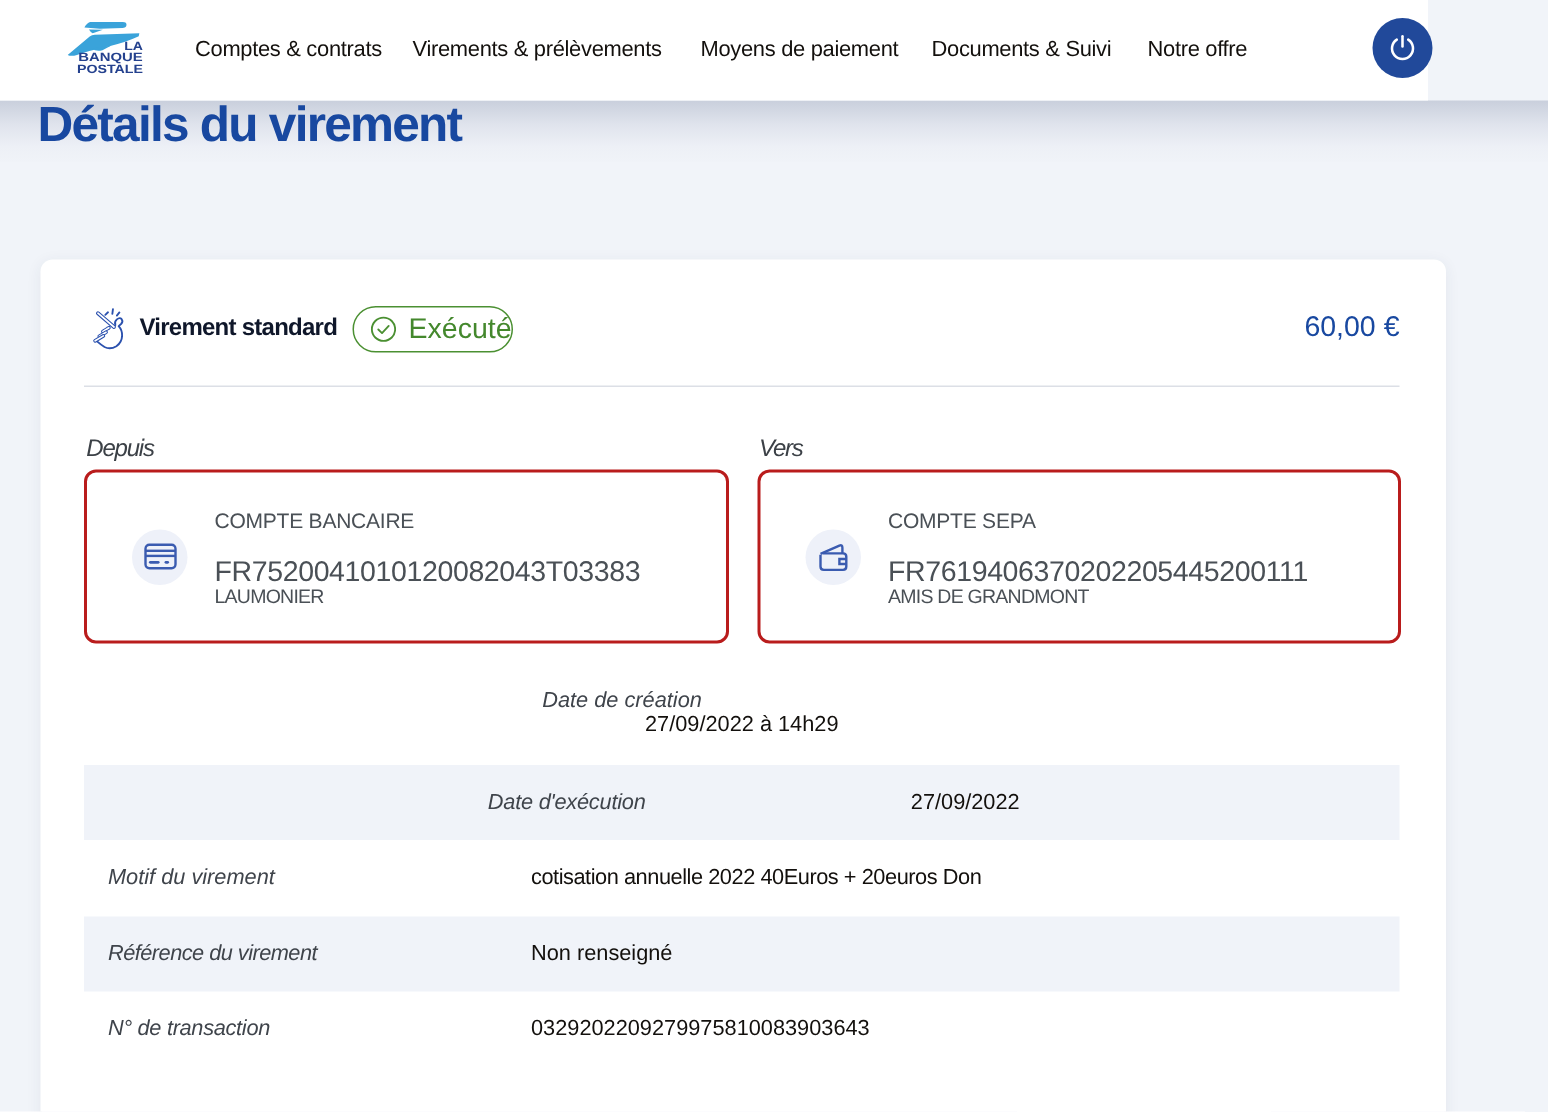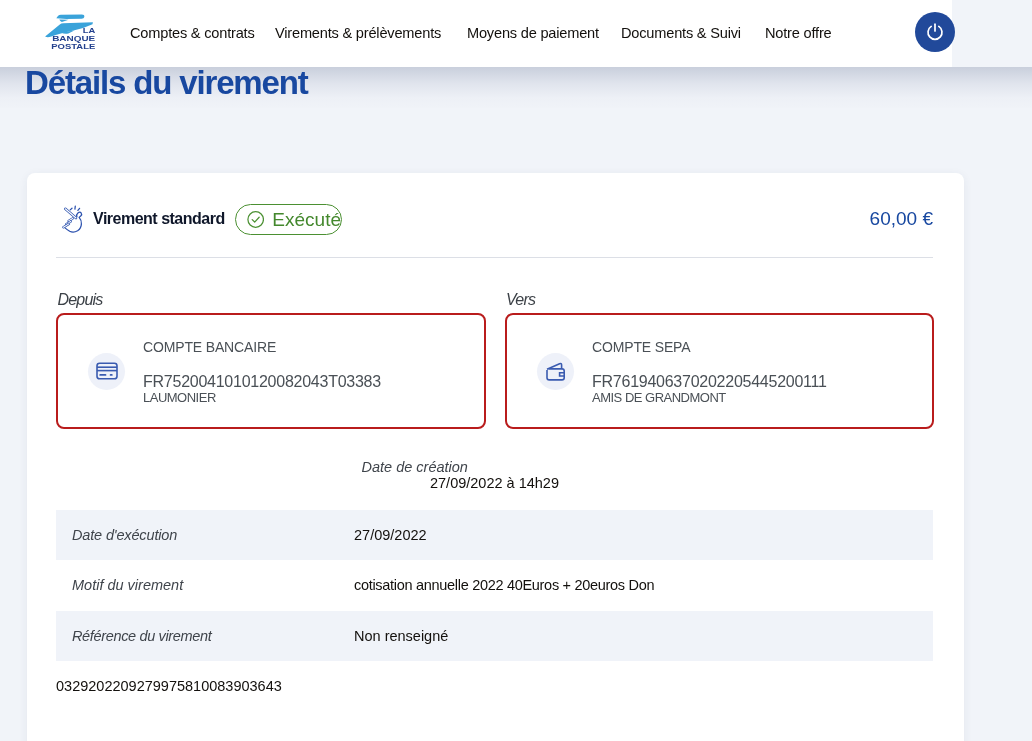--- a/index.html
+++ b/index.html
@@ -52,21 +52,21 @@
     position:absolute; top:313px; height:116px; z-index:3;
     background:#fff; border:2px solid #b91c1c; border-radius:8px;
     display:flex; align-items:center;
   }
   .avatar {
     width:37px; height:37px; border-radius:50%; background:#eef1f9; margin-left:30px;
     display:flex; align-items:center; justify-content:center; flex:none;
   }
   .acct-text { margin-left:18px; position:relative; top:1px; }
   .acct-name { font-size:14px; color:#4a5056; letter-spacing:-0.15px; line-height:19px; margin-bottom:0;}
-  .acct-iban { font-size:16px; color:#4a5056; letter-spacing:-0.25px; line-height:16.5px; margin-top:17px; }
+  .acct-iban { font-size:19px; color:#4a5056; letter-spacing:-0.25px; line-height:16.5px; margin-top:17px; }
   .acct-holder { font-size:13px; color:#4a5056; letter-spacing:-0.5px; line-height:16.5px;}
   .trow {
     position:absolute; left:56px; width:877px; height:50.5px; z-index:3;
     display:flex; align-items:center;
   }
   .trow.alt { background:#f0f3f9; }
   .tlabel { width:282px; margin-left:16px; font-size:14.5px; letter-spacing:0px; font-style:italic; color:#3f444b; }
   .tvalue { font-size:14.5px; color:#13100d; }
 </style>
 </head>
@@ -139,33 +139,34 @@
       <div class="acct-name">COMPTE SEPA</div>
       <div class="acct-iban">FR7619406370202205445200111</div>
       <div class="acct-holder">AMIS DE GRANDMONT</div>
     </div>
   </div>
 
   <div class="trow" style="top:459px;flex-direction:column;">
     <div class="tlabel">Date de création</div>
     <div class="tvalue">27/09/2022 à 14h29</div>
   </div>
-  <div class="trow alt" style="top:509.5px;">
+  <div class="trow alt" style="top:509.5px;justify-content:center;">
     <div class="tlabel" style="letter-spacing:-0.15px;">Date d'exécution</div>
     <div class="tvalue">27/09/2022</div>
   </div>
   <div class="trow" style="top:560px;">
     <div class="tlabel">Motif du virement</div>
     <div class="tvalue" style="letter-spacing:-0.3px;">cotisation annuelle 2022 40Euros + 20euros Don</div>
   </div>
   <div class="trow alt" style="top:610.5px;">
     <div class="tlabel" style="letter-spacing:-0.35px;">Référence du virement</div>
     <div class="tvalue">Non renseigné</div>
   </div>
   <div class="trow" style="top:661px;">
+    <div class="tlabel" style="letter-spacing:-0.2px;">N° de transaction</div>
     <div class="tvalue">0329202209279975810083903643</div>
   </div>
 
   <header>
     <div class="logo">
       <svg width="51" height="36" viewBox="0 0 51 36">
         <g fill="#3aa3da">
           <path d="M11.3,5.3 C12.5,3.4 13.6,1.7 15.8,1.7 L36.8,1.6 Q39.7,1.6 39.3,3.9 Q39.0,5.6 36.6,5.7 L21.5,6.1 Z"></path>
           <path d="M14.3,6.6 L23.6,6.8 L16.8,9.1 Q15.1,8.1 14.3,6.6 Z"></path>
           <path d="M0.1,23.6 L14.8,11.4 Q16.2,10.3 18.2,10.2 L47.9,9.2 L47.5,11.2 Q38.5,15.4 28.5,17.6 Q14.5,20.6 6.3,23.6 Q2.4,24.8 0.1,23.6 Z"></path>

